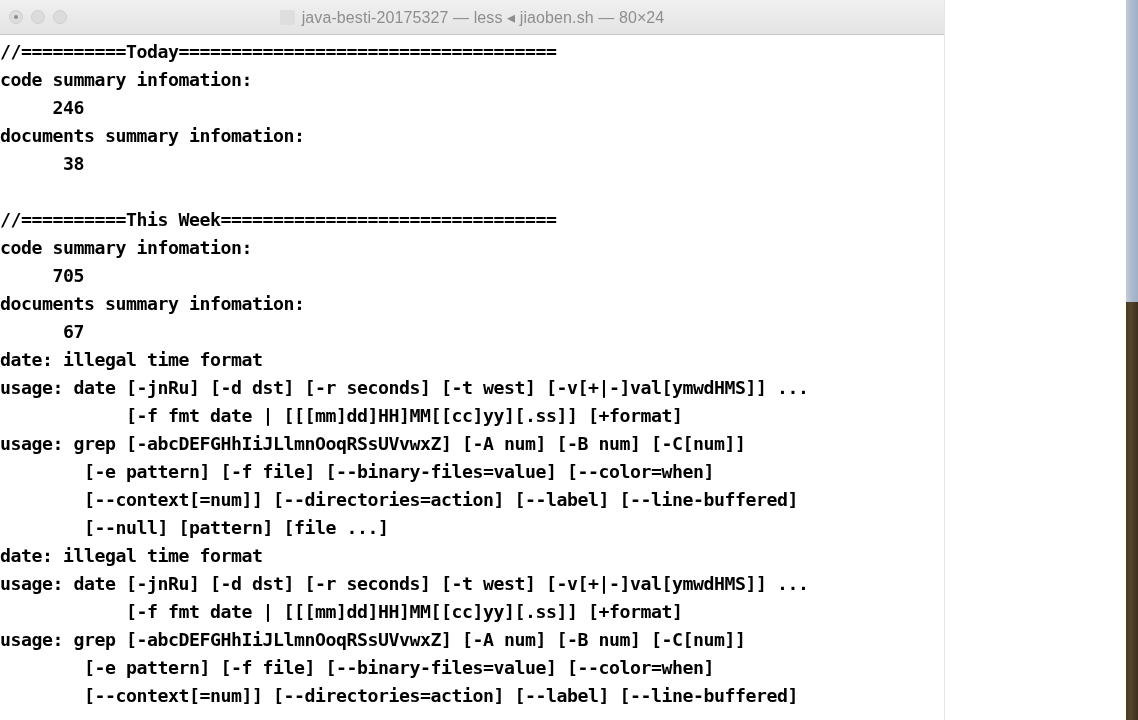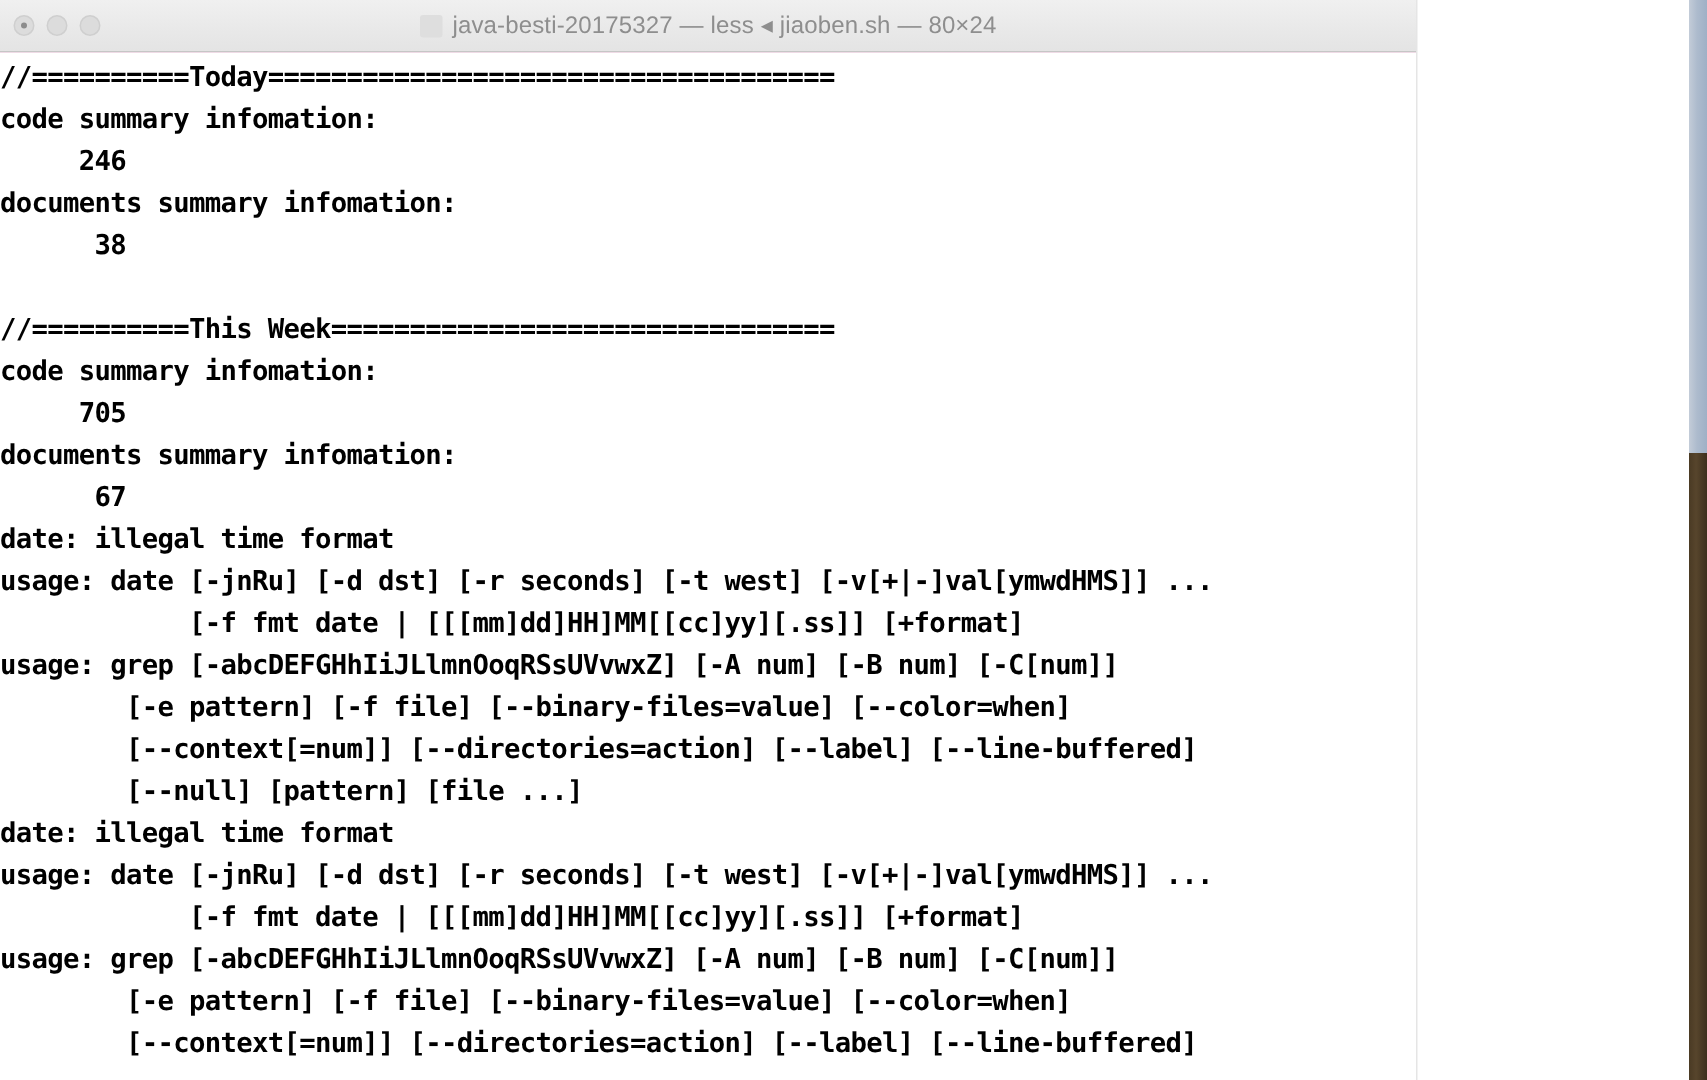--- a/index.html
+++ b/index.html
@@ -41,21 +41,21 @@
     background: linear-gradient(to right, #4a3a24 0%, #57452c 40%, #3d2f1d 100%);
   }
 
   
   #terminal-window {
     position: absolute;
     left: 0;
     top: 0;
     width: 944px;
     height: 720px;
-    background: #f9a8d4;
+    background: #84cc16;
     overflow: hidden;
     box-shadow: 0 0 0 1px rgba(0,0,0,0.10);
   }
 
   
   #titlebar {
     position: relative;
     height: 34px;
     background: linear-gradient(to bottom, #f0f0f0 0%, #e9e9e9 55%, #e4e4e4 100%);
     border-bottom: 1px solid #c6c6c6;

